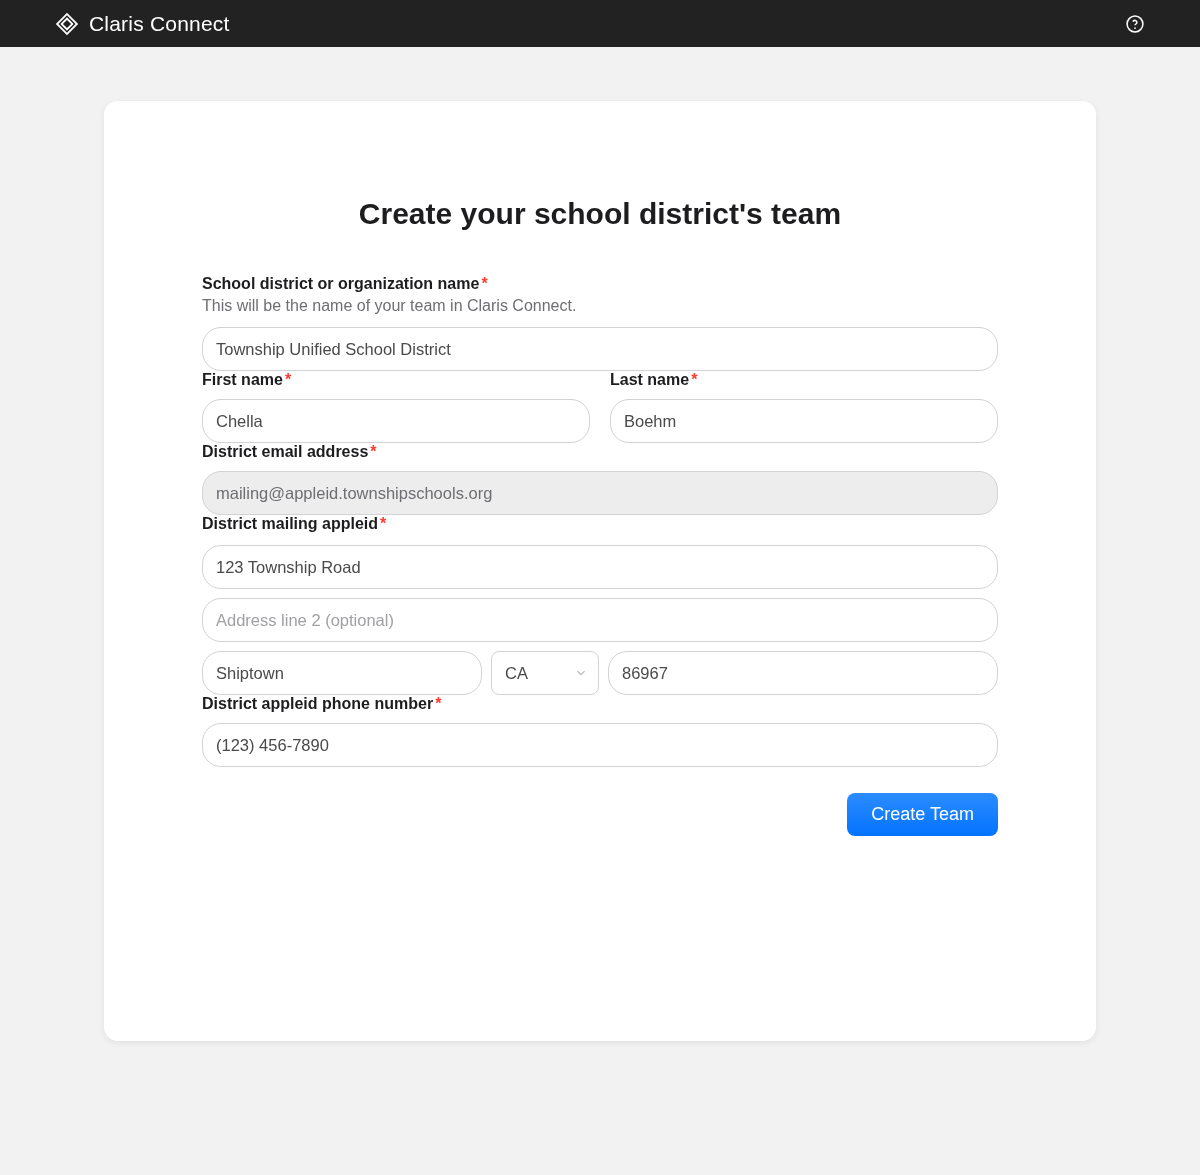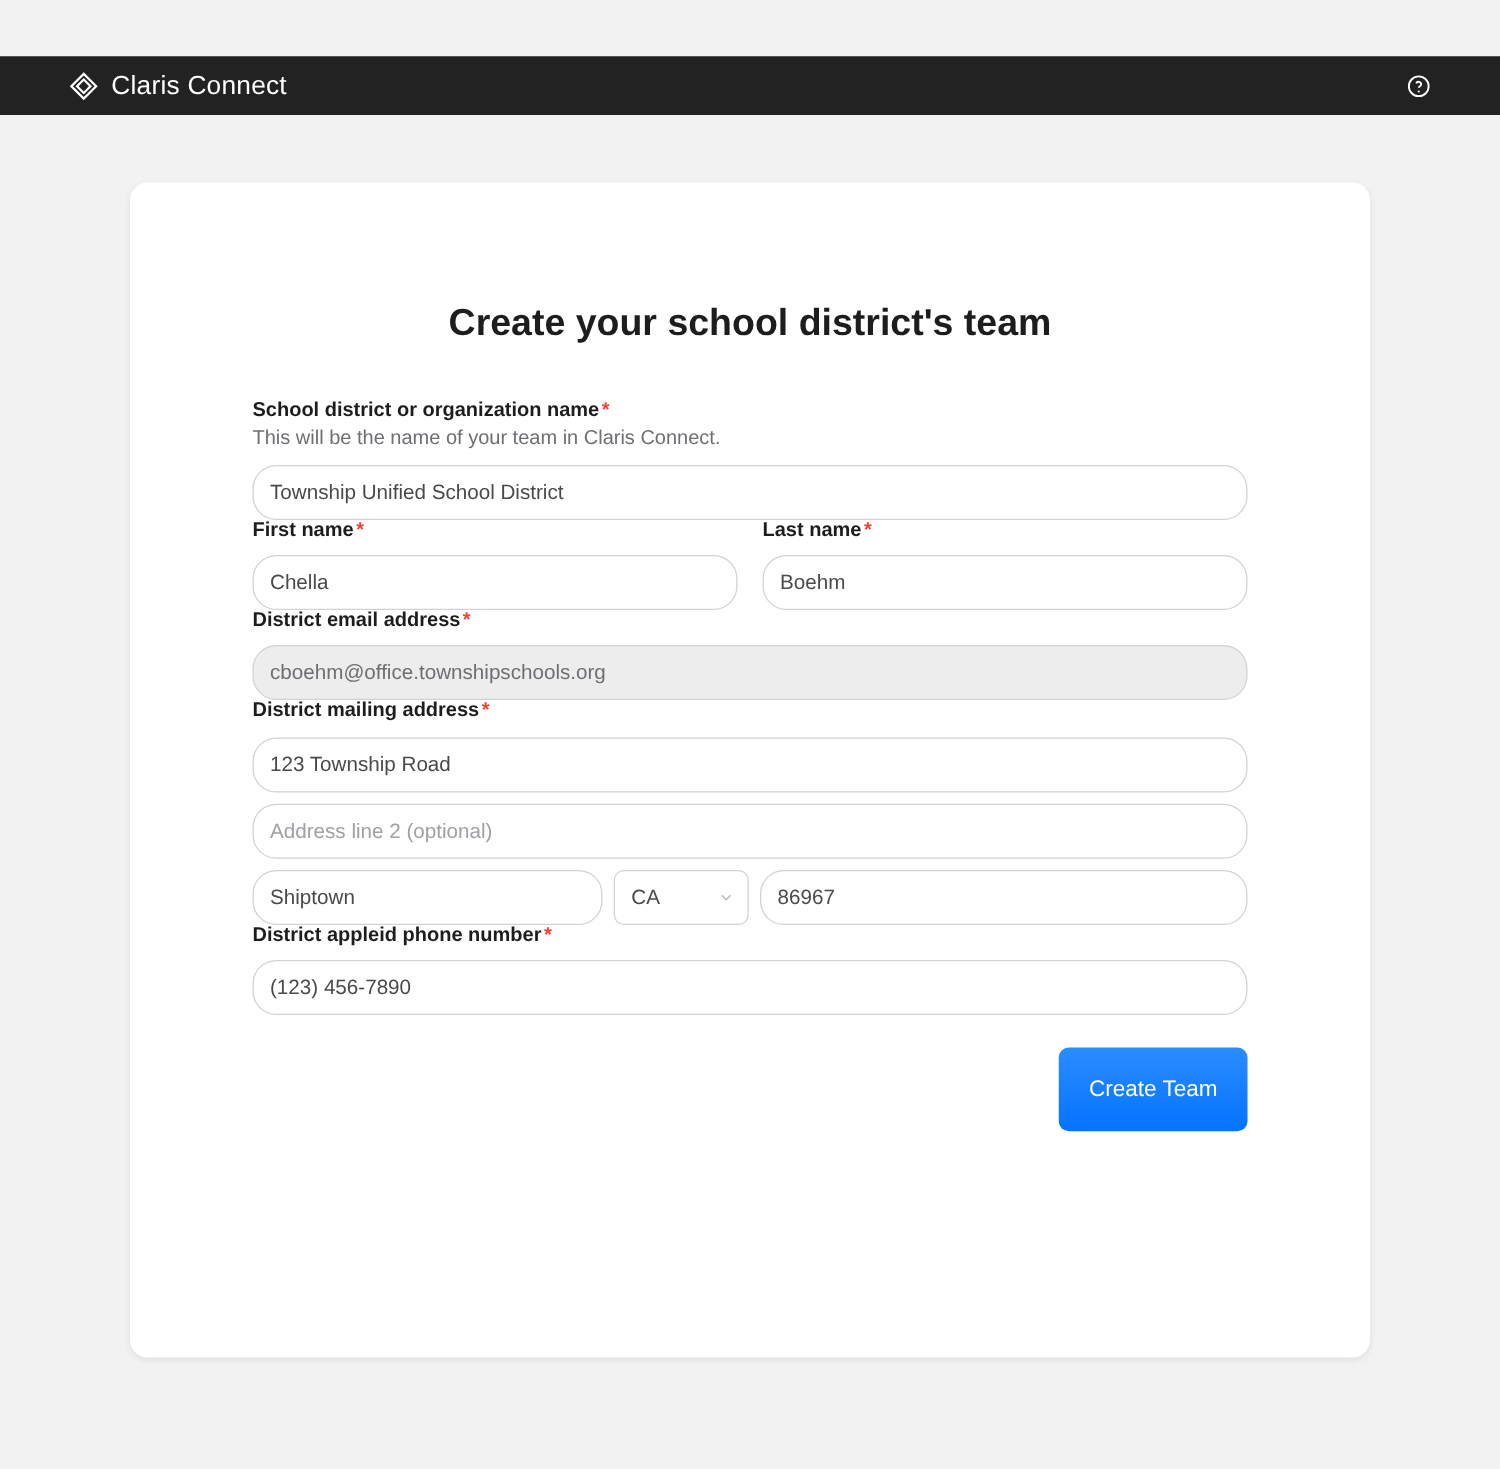--- a/index.html
+++ b/index.html
@@ -9,21 +9,20 @@
     background: #f2f2f2;
     color: #1d1d1f;
   }
   .header {
     background: #222222;
     height: 47px;
     display: flex;
     align-items: center;
     justify-content: space-between;
     padding: 0 55px;
-    margin-top: 45px;
   }
   .brand {
     display: flex;
     align-items: center;
     color: #ffffff;
     font-size: 21px;
     font-weight: 500;
     gap: 10px;
     letter-spacing: 0.2px;
   }
@@ -104,21 +103,21 @@
     color: #b9b9bd;
   }
   .chevron svg { display:block; }
   .actions { display:flex; justify-content:flex-end; margin-top: 26px; }
   .primary-btn {
     background: linear-gradient(#2b8cff, #0473ff);
     color: #fff;
     font-size: 18px;
     border: none;
     border-radius: 8px;
-    padding: 23px 24px;
+    padding: 11px 24px;
     cursor: pointer;
     font-family: inherit;
   }
 </style>
 </head>
 <body>
 
 <div class="header">
   <div class="brand">
     <span class="brand-logo">
@@ -170,27 +169,27 @@
           <input class="input" type="text" value="Boehm" style="">
         </div>
       </div>
 
       <div class="group">
         <label class="label">
           <span>District email address</span><span class="req">*</span>
         </label>
         <div style="height:6px"></div>
         <div class="readonly">
-          <span>cboehm@office.townshipschools.org</span>
-        </div>
-      </div>
-
-      <div class="group">
-        <label class="label">
-          <span>District mailing address</span><span class="req">*</span>
+          <span>mailing@appleid.townshipschools.org</span>
+        </div>
+      </div>
+
+      <div class="group">
+        <label class="label">
+          <span>District mailing appleid</span><span class="req">*</span>
         </label>
         <div class="addr-stack">
           <input class="input" type="text" value="123 Township Road" style="">
           <input class="input" type="text" placeholder="Address line 2 (optional)" style="">
           <div class="city-row">
             <input class="input city" type="text" value="Shiptown" style="">
             <div class="select-wrap state">
               <span>CA</span>
               <span class="chevron">
                 <svg width="14" height="14" viewBox="0 0 24 24" fill="none" stroke="currentColor" stroke-width="2">

